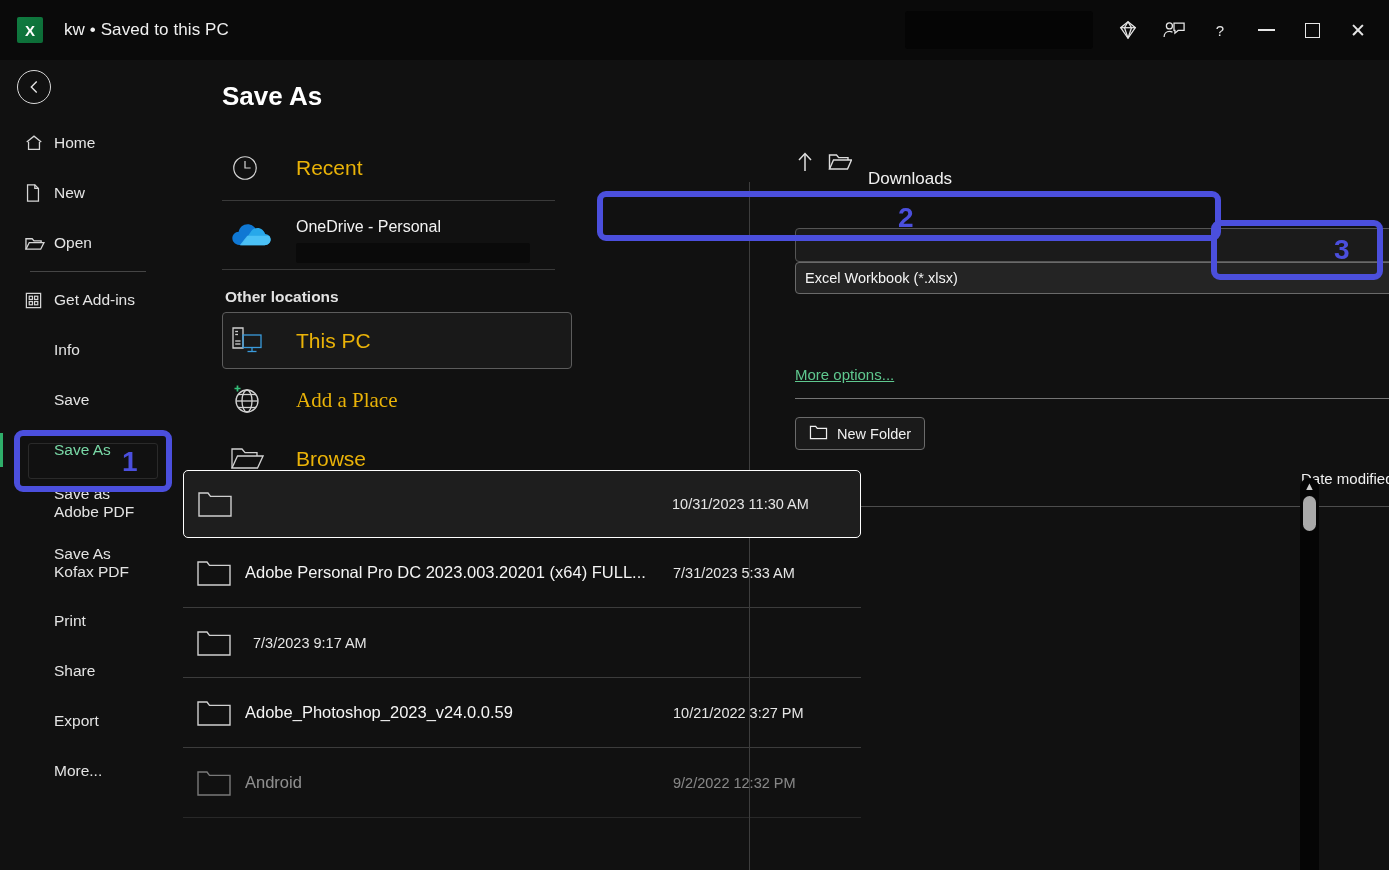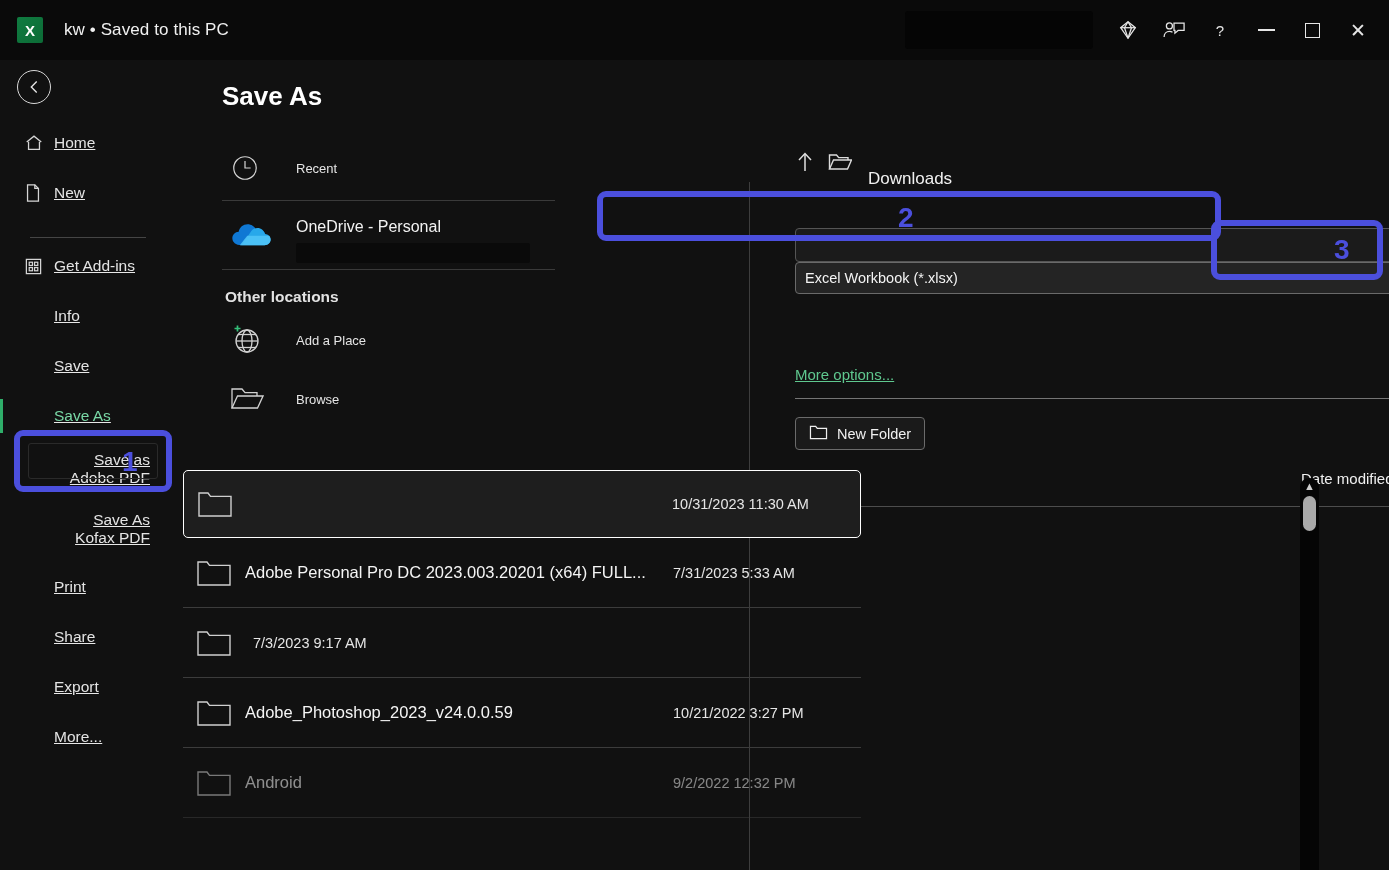--- a/index.html
+++ b/index.html
@@ -40,55 +40,54 @@
     width: 46px; height: 46px; display: flex; align-items: center; justify-content: center;
     color: #e6e6e6; font-size: 15px;
   }
   .win-min { width: 17px; height: 1.5px; background: #e6e6e6; }
   .win-max { width: 15px; height: 15px; border: 1.5px solid #e6e6e6; }
 
   
   .leftnav {
     position: absolute; left: 0; top: 60px; width: 175px; height: 810px;
     background: #111111;
-    text-decoration: underline;
   }
   .back-circle {
     width: 34px; height: 34px; margin: 10px 0 0 17px;
     border: 1.6px solid #d8d8d8; border-radius: 50%;
     display: flex; align-items: center; justify-content: center;
     color: #e8e8e8;
   }
   .nav-item {
     position: relative;
     display: flex; align-items: center;
     height: 34px; margin: 0 0 0 0; padding-left: 24px;
     color: #e4e4e4; font-size: 15.5px; white-space: nowrap;
   }
   .nav-item .ni-icon { width: 30px; height: 22px; display:flex; align-items:center; color:#d6d6d6; }
   .nav-item .ni-label { line-height: 1.18; }
   .nav-item.no-icon { padding-left: 54px; }
   .nav-divider { width: 116px; height: 1px; background: #454545; margin: 11px 0 11px 30px; }
-  .nav-item.two-line { height: 46px; align-items: flex-start; padding-top: 1px; text-align: right; }
+  .nav-item.two-line { height: 46px; align-items: flex-start; padding-top: 1px; }
   .nav-item.two-line .ni-label { white-space: normal; width: 96px; }
   .nav-item.active .ni-label { color: #79d8a6; }
   .green-bar {
     position: absolute; left: 0; top: 0; width: 3px; height: 100%;
     background: #2fae6a;
   }
 
   
   .main { position: absolute; left: 175px; top: 60px; width: 1214px; height: 810px; background: #111111; }
   .page-title { position: absolute; left: 47px; top: 21px; font-size: 26px; font-weight: bold; color: #ffffff; }
 
   
   .places { position: absolute; left: 47px; top: 80px; width: 350px; }
   .place-row { display: flex; align-items: center; height: 56px; padding-left: 8px; }
   .place-row .pl-icon { width: 66px; display: flex; align-items: center; color: #d4d4d4; }
-  .place-row .pl-label { font-size: 13px; color: #e5e5e5; }
+  .place-row .pl-label { font-size: 21px; color: #eab308; }
   .places-sep { width: 333px; height: 1px; background: #3a3a3a; margin: 4px 0 0 0; }
   .group-head { font-size: 15.5px; font-weight: bold; color: #e2e2e2; margin: 18px 0 6px 3px; }
   .onedrive-row { display: flex; align-items: flex-end; height: 62px; padding-left: 8px; }
   .onedrive-row .pl-icon { width: 66px; display:flex; align-items:center; height: 58px; }
   .od-text { padding-top: 14px; }
   .od-name { font-size: 16px; color: #f2f2f2; }
   .redact-bar { width: 234px; height: 20px; background: #0a0a0a; margin-top: 7px; border-radius: 2px; }
   .place-row.selected {
     border: 1px solid #5c5c5c; border-radius: 4px; background: #191919;
     width: 350px; height: 57px; padding-left: 7px;
@@ -247,20 +246,29 @@
         <svg width="18" height="20" viewBox="0 0 18 22" fill="none" stroke="currentColor" stroke-width="1.4">
           <path d="M3 2 H11 L15 6 V20 H3 Z"></path>
             <path d="M11 2 V6 H15"></path>
         </svg>
       </span>
       <span class="ni-label">New</span>
     </div>
 
     <div style="height:16px;"></div>
 
+    <div class="nav-item">
+      <span class="ni-icon">
+        <svg width="21" height="19" viewBox="0 0 22 20" fill="none" stroke="currentColor" stroke-width="1.4">
+          <path d="M2 16 V5 H8.5 L10.5 7.3 H18 V9"></path>
+            <path d="M2 16 L5.5 9 H21 L17.5 16 Z"></path>
+        </svg>
+      </span>
+      <span class="ni-label">Open</span>
+    </div>
 
     <div class="nav-divider"></div>
 
     <div class="nav-item">
       <span class="ni-icon">
         <svg width="19" height="19" viewBox="0 0 20 20" fill="none" stroke="currentColor" stroke-width="1.3">
           <rect x="2.5" y="2.5" width="15" height="15"></rect>
           <rect x="5.5" y="5.5" width="3.4" height="3.4"></rect>
             <rect x="11.1" y="5.5" width="3.4" height="3.4"></rect>
           <rect x="5.5" y="11.1" width="3.4" height="3.4"></rect>
@@ -337,22 +345,37 @@
         </span>
         <span class="od-text">
           <div class="od-name">OneDrive - Personal</div>
           <div class="redact-bar"></div>
         </span>
       </div>
       <div class="places-sep" style="margin-top:6px;"></div>
 
       <div class="group-head">Other locations</div>
 
-
-      <div class="place-row" style="margin-top:3px;">
+      <div class="place-row selected">
+        <span class="pl-icon">
+          <svg width="34" height="30" viewBox="0 0 34 30" fill="none" stroke="#cfcfcf" stroke-width="1.3">
+            <path d="M3 2 H13 V22 H3 Z"></path>
+              <path d="M5.2 5.5 H8"></path>
+              <path d="M5.2 8.5 H8"></path>
+              <path d="M5.2 15 H10.5"></path>
+              <path d="M5.2 18 H10.5"></path>
+            <rect x="13" y="9" width="18" height="12.5" stroke="#3a9bdc"></rect>
+            <path d="M22 21.5 V25" stroke="#3a9bdc"></path>
+              <path d="M17.5 25.5 H26.5" stroke="#3a9bdc"></path>
+          </svg>
+        </span>
+        <span class="pl-label">This PC</span>
+      </div>
+
+      <div class="place-row" style="margin-top:3px;font-family:Liberation Serif, serif;">
         <span class="pl-icon">
           <svg width="34" height="32" viewBox="0 0 34 32" fill="none" stroke="#d2d2d2" stroke-width="1.3">
             <circle cx="17" cy="17" r="11"></circle>
             <ellipse cx="17" cy="17" rx="5" ry="11"></ellipse>
             <path d="M6 17 H28"></path>
               <path d="M8 10.5 H26"></path>
               <path d="M8 23.5 H26"></path>
             <path d="M7.5 7.5 V1.5 M4.5 4.5 H10.5" stroke="#35c07a" stroke-width="1.7"></path>
           </svg>
         </span>

